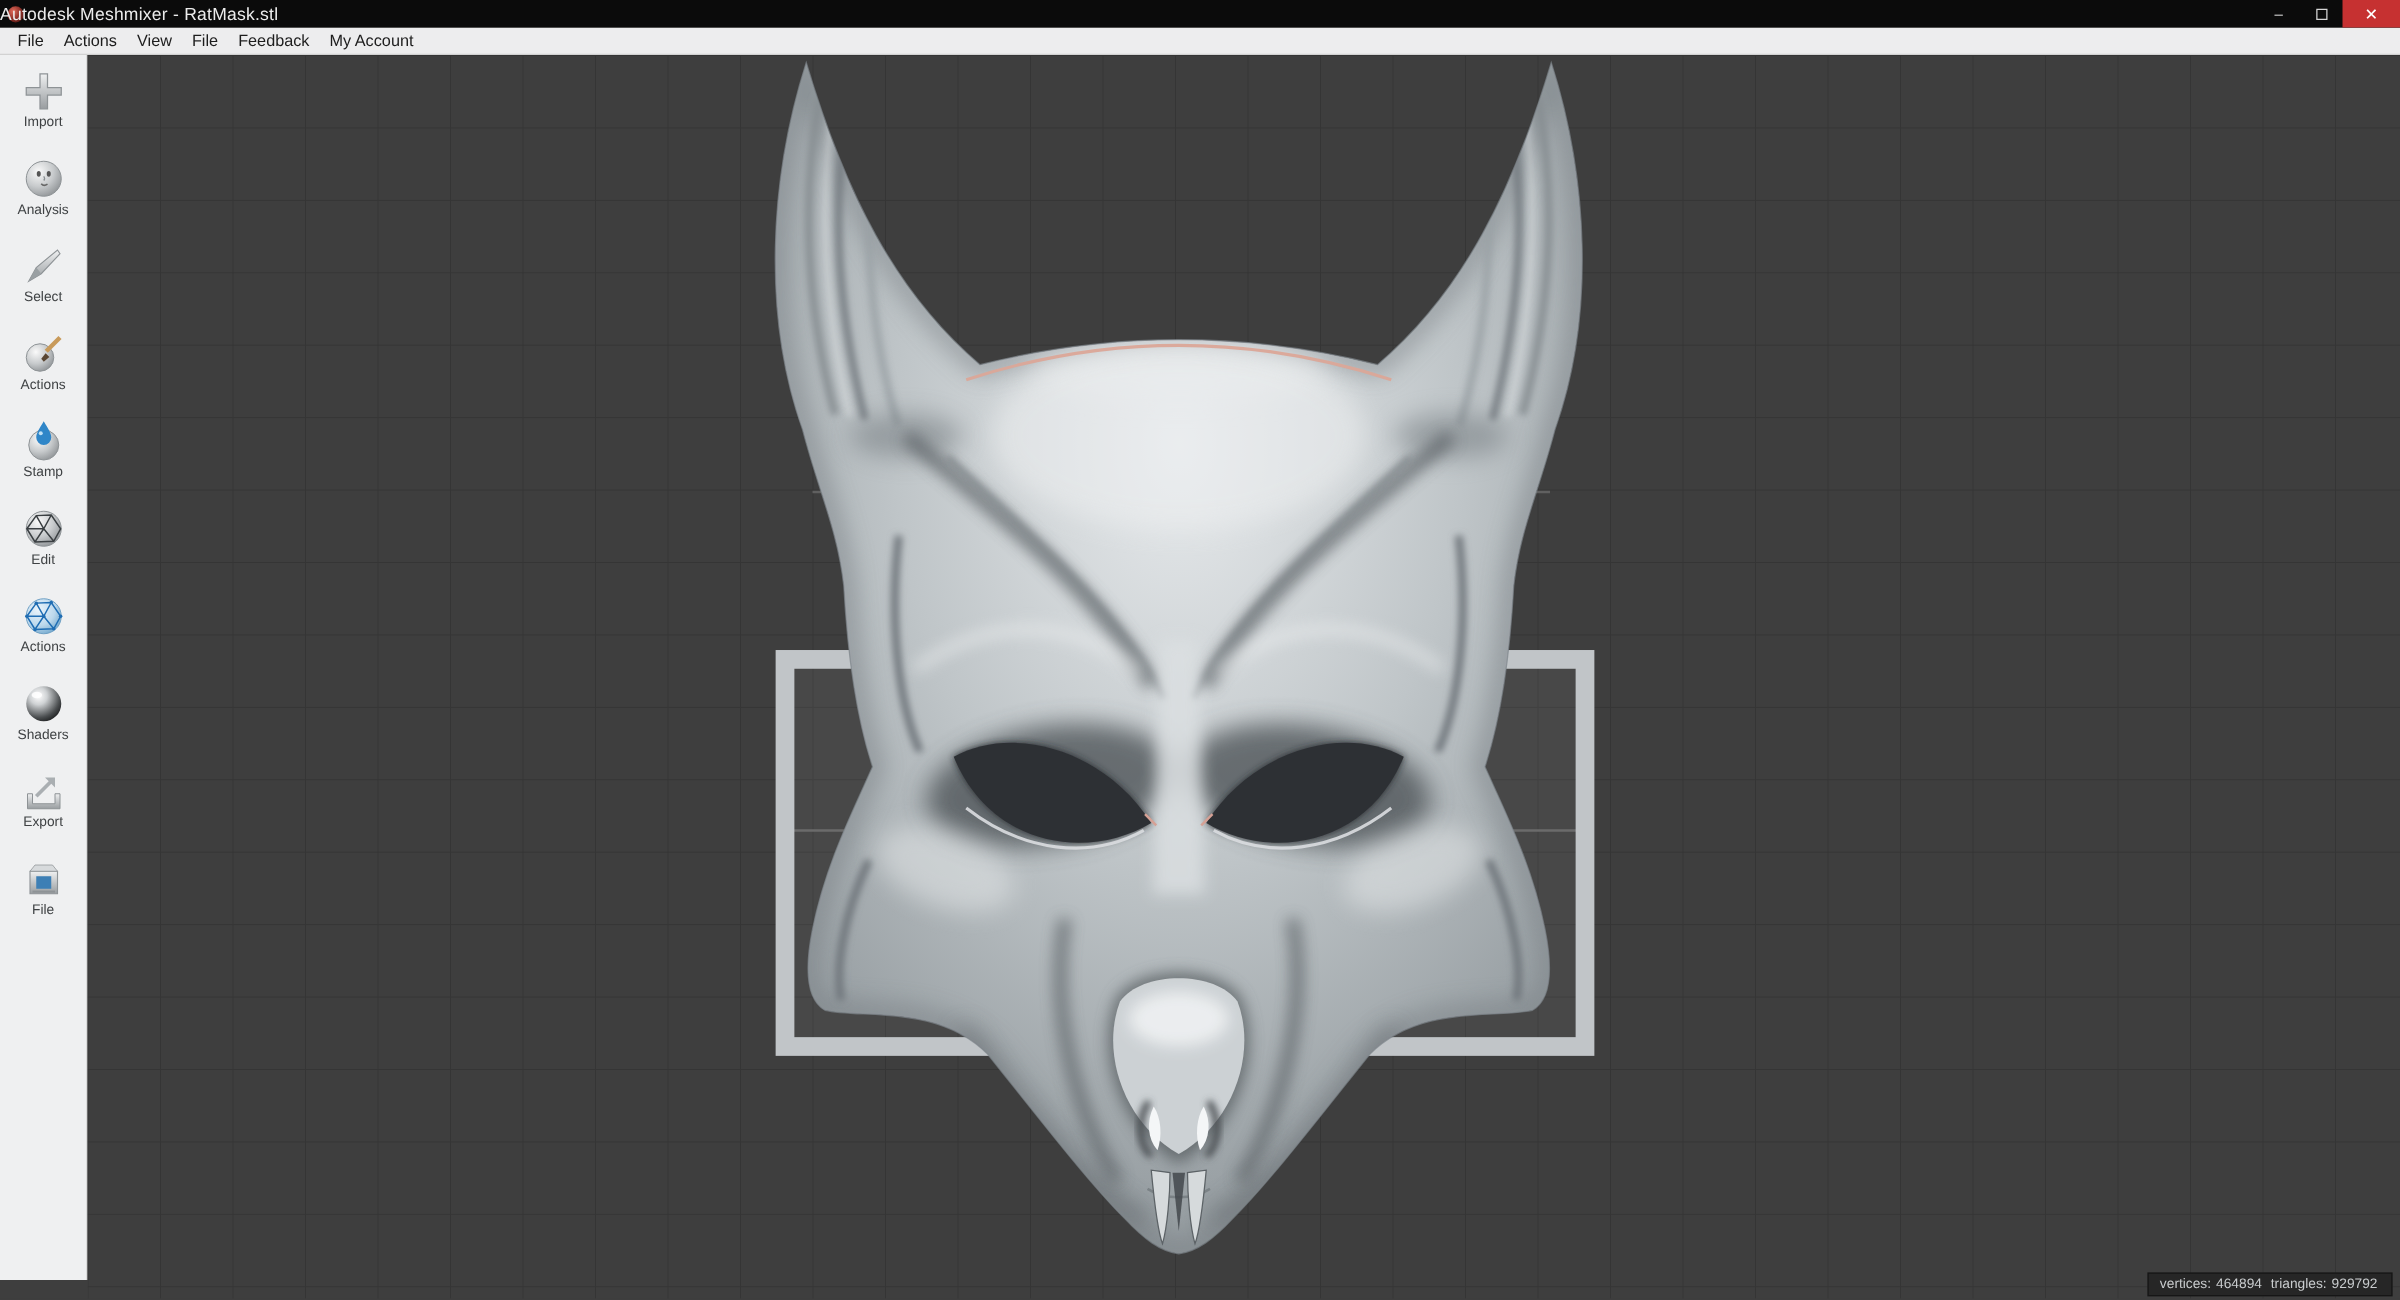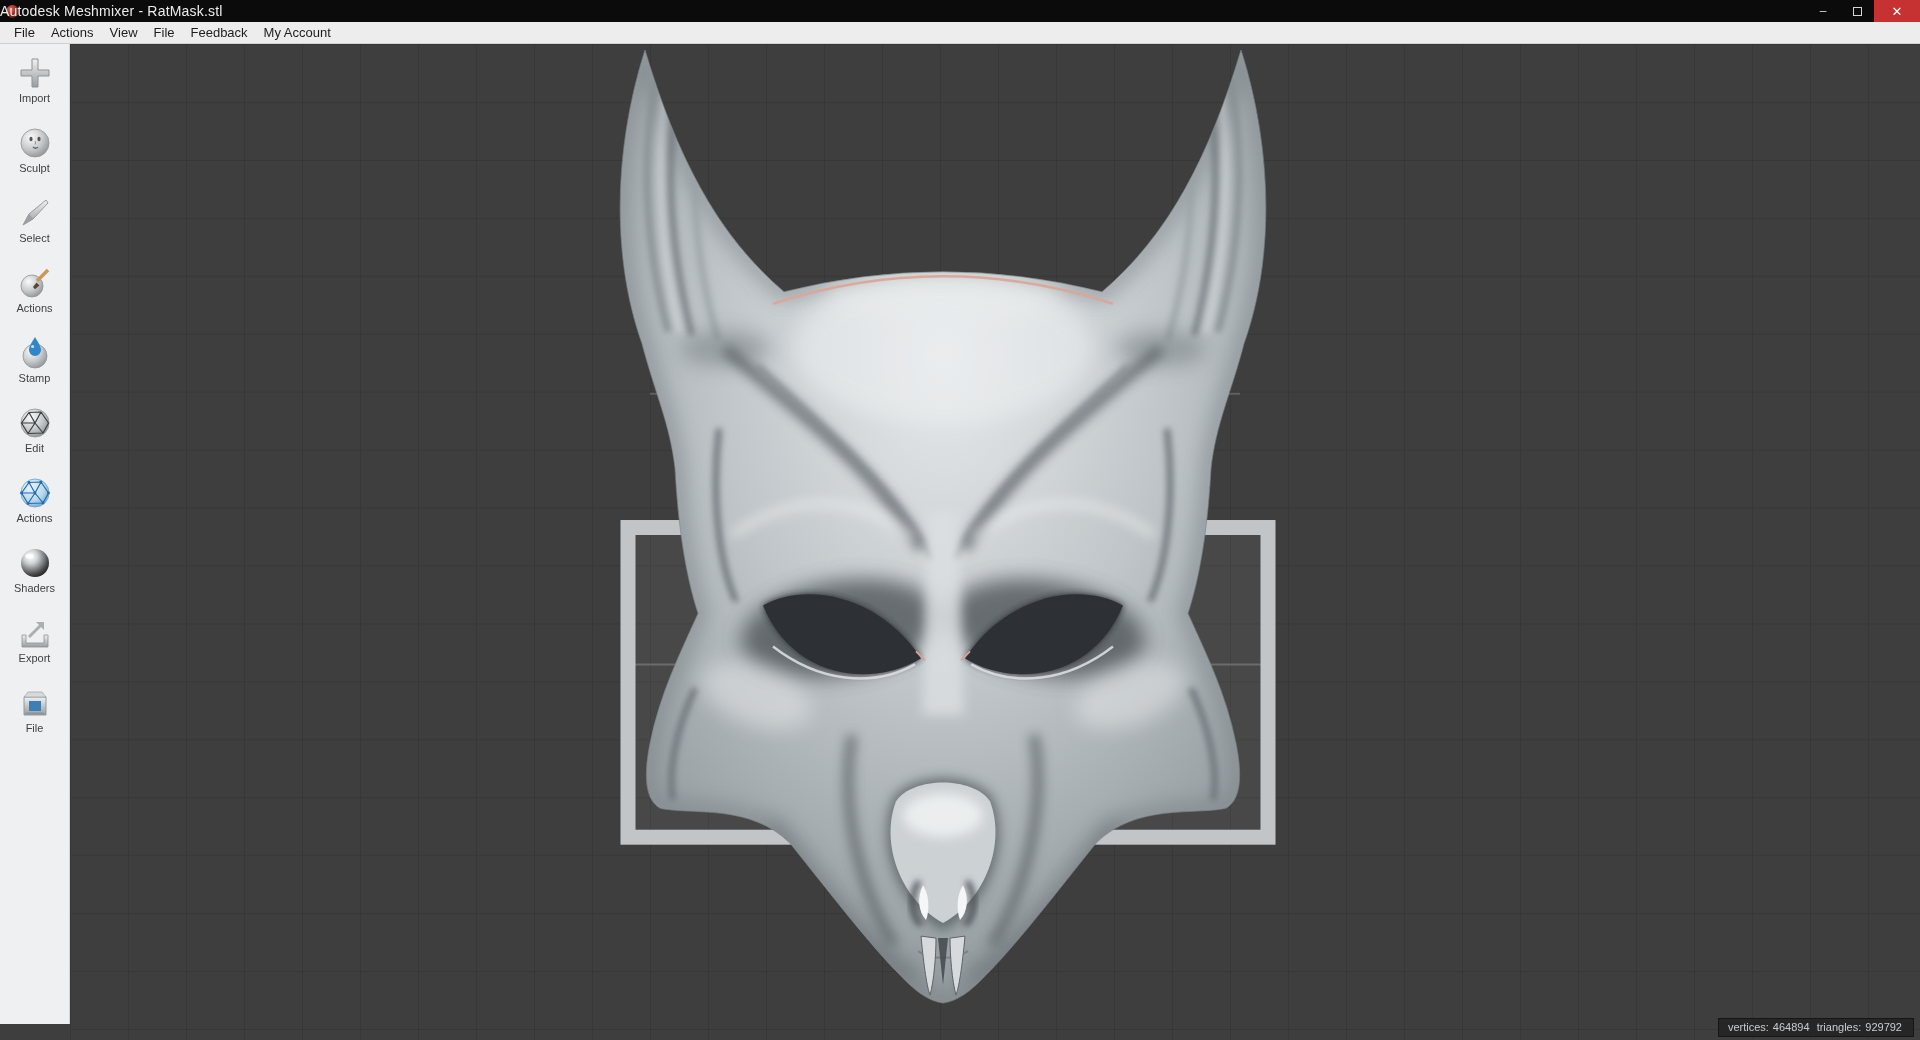--- a/index.html
+++ b/index.html
@@ -114,21 +114,21 @@
       </div>
 
       <div class="tool-item">
         <svg viewBox="0 0 38 38">
           <circle cx="19" cy="19" r="14" fill="url(#gSphere)" stroke="#8e9396" stroke-width=".8"></circle>
           <ellipse cx="15" cy="15" rx="1.6" ry="2.3" fill="#555"></ellipse>
           <ellipse cx="23" cy="15" rx="1.6" ry="2.3" fill="#555"></ellipse>
           <path d="M17 23 q2 2.3 5 0.3" stroke="#666" stroke-width="1.3" fill="none"></path>
           <path d="M19 17 q1.4 2 0 3.4" stroke="#8a8f92" stroke-width="1" fill="none"></path>
         </svg>
-        <div class="tool-label">Sculpt</div>
+        <div class="tool-label">Analysis</div>
       </div>
 
       <div class="tool-item">
         <svg viewBox="0 0 38 38">
           <path d="M7 31 L13 20 L30 6 L32 9 L17 25 Z" fill="url(#gSilver)" stroke="#8e9396" stroke-width=".9"></path>
           <path d="M7 31 L13 20 L17 25 Z" fill="#9aa0a3"></path>
         </svg>
         <div class="tool-label">Select</div>
       </div>
 

